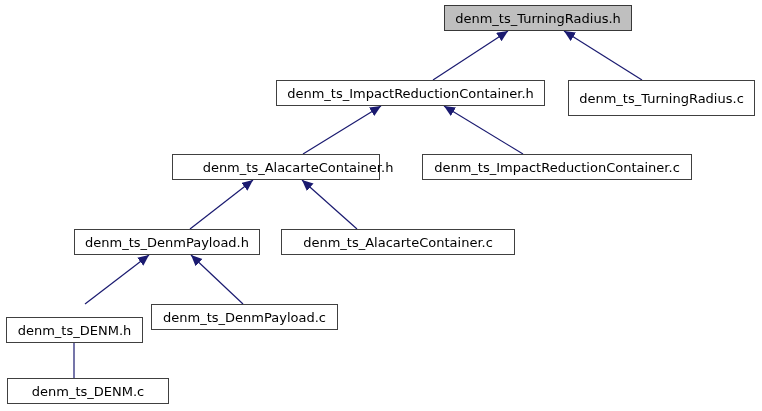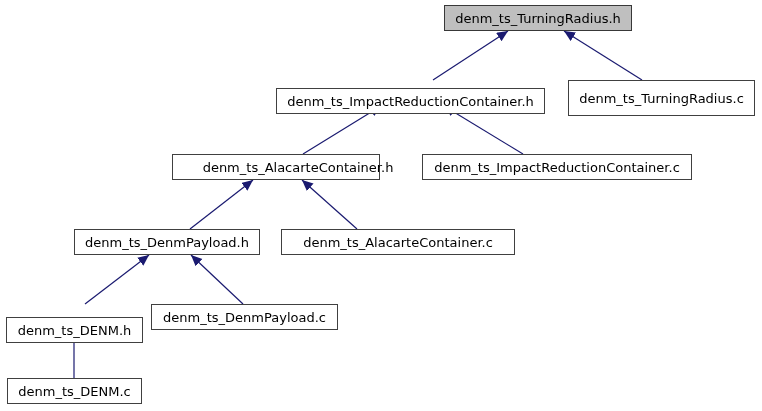--- a/index.html
+++ b/index.html
@@ -60,23 +60,23 @@
         <line x1="523" y1="154" x2="444" y2="106" stroke="#1a1a70" stroke-width="1.2" marker-end="url(#arrowhead)"></line>
         <line x1="190" y1="229" x2="253" y2="180" stroke="#1a1a70" stroke-width="1.2" marker-end="url(#arrowhead)"></line>
         <line x1="357" y1="229" x2="302" y2="180" stroke="#1a1a70" stroke-width="1.2" marker-end="url(#arrowhead)"></line>
         <line x1="85" y1="304" x2="149" y2="255" stroke="#1a1a70" stroke-width="1.2" marker-end="url(#arrowhead)"></line>
         <line x1="243" y1="304" x2="191" y2="255" stroke="#1a1a70" stroke-width="1.2" marker-end="url(#arrowhead)"></line>
         <line x1="74" y1="378" x2="74" y2="330" stroke="#1a1a70" stroke-width="1.2" marker-end="url(#arrowhead)"></line>
       </g>
   </svg>
   <div id="node-layer">
       <div class="node current" style="left: 444px; top: 5px; width: 188px; height: 26px;">denm_ts_TurningRadius.h</div>
-      <div class="node" style="left: 276px; top: 80px; width: 269px; height: 26px; margin-top: 8px;">denm_ts_ImpactReductionContainer.h</div>
+      <div class="node" style="left: 276px; top: 80px; width: 269px; height: 26px;">denm_ts_ImpactReductionContainer.h</div>
       <div class="node" style="left: 568px; top: 80px; width: 187px; height: 36px;">denm_ts_TurningRadius.c</div>
       <div class="node" style="left: 172px; top: 154px; width: 208px; height: 26px; padding-left: 44px;">denm_ts_AlacarteContainer.h</div>
       <div class="node" style="left: 410px; top: 154px; width: 270px; height: 26px; margin-left: 12px;">denm_ts_ImpactReductionContainer.c</div>
       <div class="node" style="left: 74px; top: 229px; width: 186px; height: 26px;">denm_ts_DenmPayload.h</div>
       <div class="node" style="left: 281px; top: 229px; width: 234px; height: 26px;">denm_ts_AlacarteContainer.c</div>
       <div class="node" style="left: 6px; top: 304px; width: 137px; height: 26px; margin-top: 13px;">denm_ts_DENM.h</div>
       <div class="node" style="left: 151px; top: 304px; width: 187px; height: 26px;">denm_ts_DenmPayload.c</div>
-      <div class="node" style="left: 7px; top: 378px; width: 135px; height: 26px;">denm_ts_DENM.c</div>
+      <div class="node" style="left: 7px; top: 378px; width: 162px; height: 26px;">denm_ts_DENM.c</div>
     </div>
 </div>
 
 </body></html>

